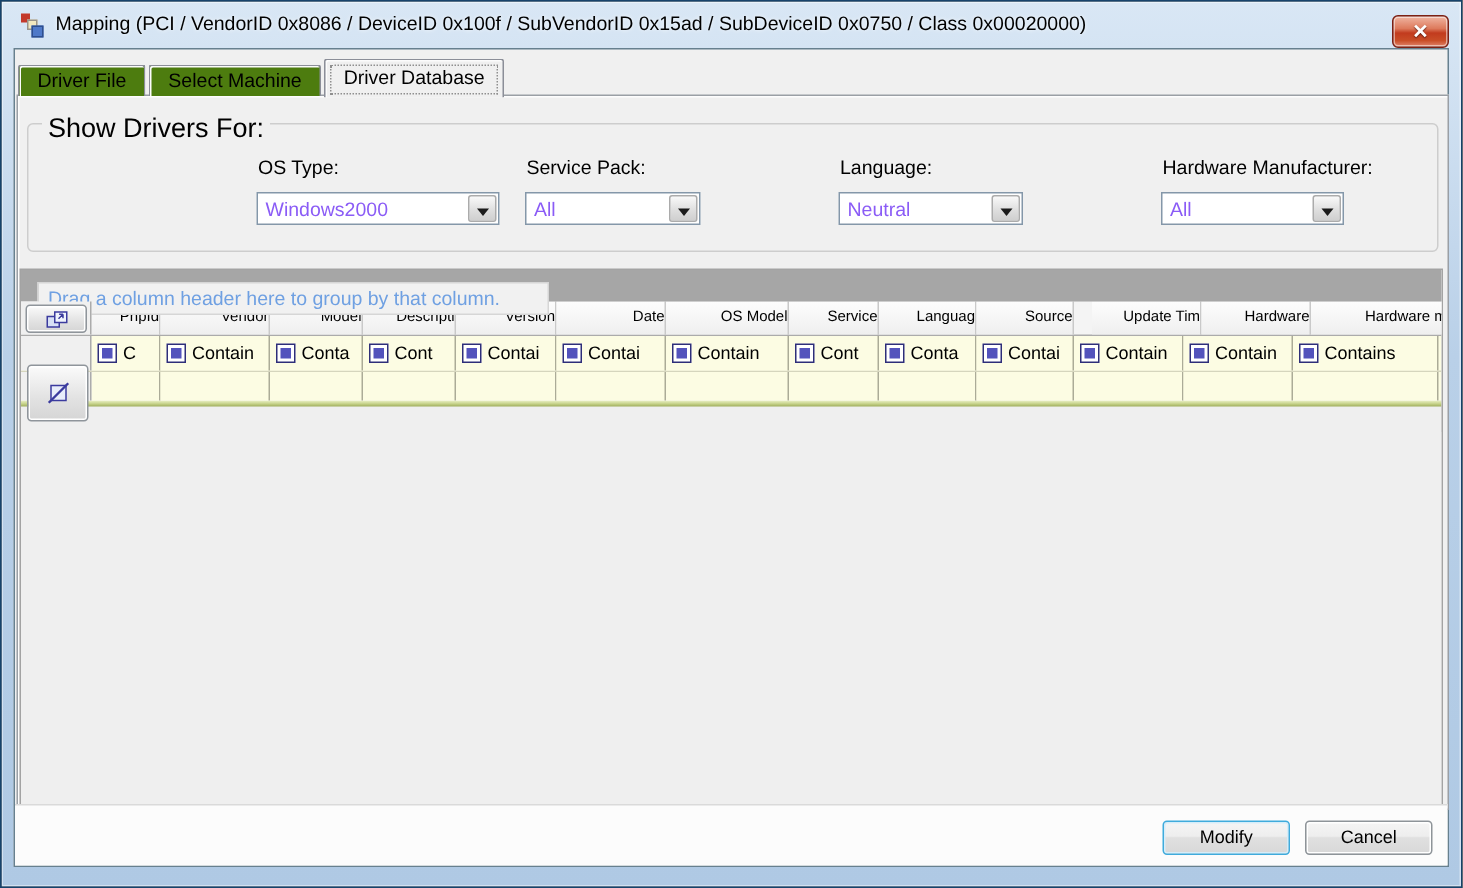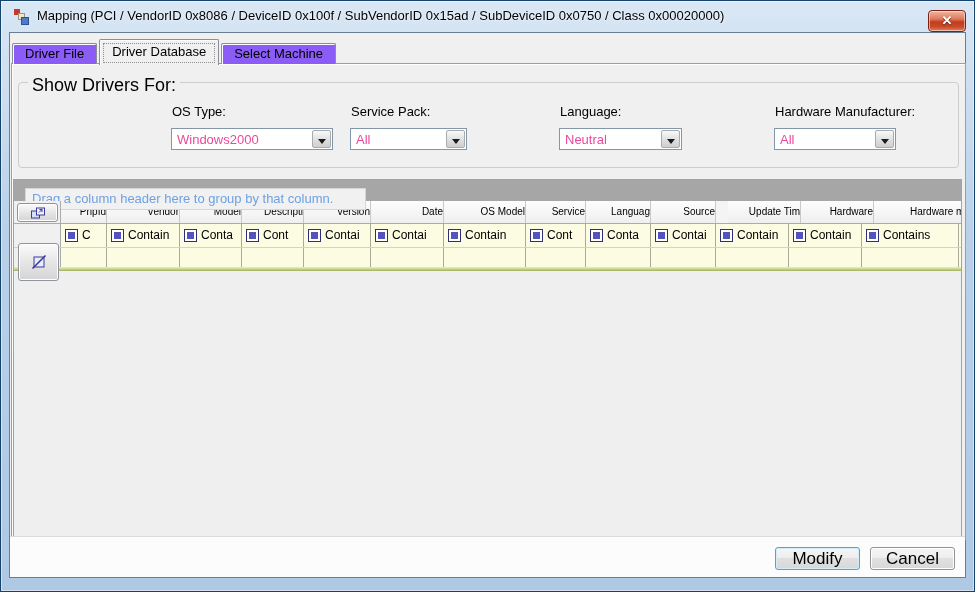--- a/index.html
+++ b/index.html
@@ -36,21 +36,21 @@
   
   .client {
     position:absolute; left:8px; right:8px; top:31px; bottom:13px;
     background:#F0F0F0; border:1px solid #67808F;
   }
 
   
   .tabstrip { position:absolute; left:2px; top:4px; height:27px; display:flex; align-items:flex-end; z-index:5; }
   .tab {
     height:21px; line-height:20px; padding:0 12px; font-size:13px; color:#000;
-    background:#8b5cf6; border:1px solid #8B8E98; border-bottom:none;
+    background:#4d7c0f; border:1px solid #8B8E98; border-bottom:none;
     border-radius:2px 2px 0 0; margin-right:2px;
     box-shadow: inset 1px 1px 0 #FCFCFC; position:relative;
   }
   .tab.selected { height:26px; line-height:23px; margin-bottom:-1px; z-index:6; background:#F0F0F0; }
   .tab.selected::after { content:""; position:absolute; left:3px; right:3px; top:3px; bottom:2px; border:1px dotted #8F8F8F; }
 
   .tabpage {
     position:absolute; left:1px; top:30px; width:955px; height:477px;
     background:#F0F0F0; border:1px solid #9A9FA5;
     box-shadow: inset 1px 1px 0 #FDFDFD;
@@ -61,21 +61,21 @@
     position:absolute; left:6px; top:18px; width:941px; height:86px;
     border:1px solid #CDCDCD; border-radius:4px;
   }
   .groupbox-legend {
     position:absolute; left:9px; top:-8px; background:#F0F0F0; padding:0 4px;
     font-size:18px; color:#000;
   }
   .field { position:absolute; top:0; height:86px; }
   .field .flabel { position:absolute; top:21px; font-size:13px; color:#000; white-space:nowrap; }
   .combo { position:absolute; top:45px; height:22px; background:#FFF; border:1px solid #8497A9; }
-  .combo .val { position:absolute; left:5px; top:3px; font-size:13px; color:#ec4899; white-space:nowrap; }
+  .combo .val { position:absolute; left:5px; top:3px; font-size:13px; color:#8b5cf6; white-space:nowrap; }
   .combo .cbtn {
     position:absolute; top:1px; right:1px; bottom:1px; width:19px;
     background:linear-gradient(#F9F9F9,#DDDDDD 60%,#CFCFCF);
     border:1px solid #ABABAB; border-radius:2px;
   }
   .combo .arrow { position:absolute; left:5px; top:8px; width:0; height:0;
     border-left:4px solid transparent; border-right:4px solid transparent; border-top:5px solid #1B1B1B; }
   .field-0 { left:76px; }  .field-0 .combo { left:76px; width:162px; }  .field-0 .flabel { left:77px; }
   .field-1 { left:0; }     .field-1 .combo { left:331px; width:117px; } .field-1 .flabel { left:332px; }
   .field-2 { left:0; }     .field-2 .combo { left:540px; width:123px; } .field-2 .flabel { left:541px; }
@@ -121,21 +121,21 @@
   .mini-btn svg { position:absolute; left:50%; top:50%; transform:translate(-50%,-50%); }
   .btn-customize { left:3px; top:2px; width:41px; height:19px; }
   .btn-clearfilter { left:4px; top:63px; width:41px; height:38px; z-index:4; }
 
   
   .footer {
     position:absolute; left:0; right:0; bottom:0; height:41px;
     background:#FCFCFC; border-top:1px solid #DADADA;
   }
   .push-btn {
-    position:absolute; top:10px; width:85px; height:23px; font-size:17px; color:#000;
+    position:absolute; top:10px; width:85px; height:23px; font-size:12px; color:#000;
     text-align:center; line-height:21px; border-radius:3px;
     background:linear-gradient(#F5F5F5,#EEEEEE 45%,#E0E0E0 50%,#D8D8D8);
   }
   .btn-modify { left:765px; border:1px solid #3FABDC; box-shadow: inset 0 0 0 1px #D6EDF9; }
   .btn-cancel { left:860px; border:1px solid #8E9499; box-shadow: inset 0 0 0 1px #FFFFFF; }
 </style>
 </head>
 <body>
 
 <div class="window">
@@ -149,22 +149,22 @@
     <span class="window-title">Mapping (PCI / VendorID 0x8086 / DeviceID 0x100f / SubVendorID 0x15ad / SubDeviceID 0x0750 / Class 0x00020000)</span>
     <span class="close-btn">
       <span class="close-x">✕</span>
     </span>
   </div>
 
   <div class="client">
 
     <div class="tabstrip">
         <div class="tab"><span>Driver File</span></div>
+        <div class="tab"><span>Select Machine</span></div>
         <div class="tab selected"><span>Driver Database</span></div>
-        <div class="tab"><span>Select Machine</span></div>
       </div>
 
     <div class="tabpage">
 
       <div class="groupbox">
         <span class="groupbox-legend">Show Drivers For:</span>
         <div id="fields-host">
             <div class="field field-0">
               <div class="flabel">OS Type:</div>
               <div class="combo">

